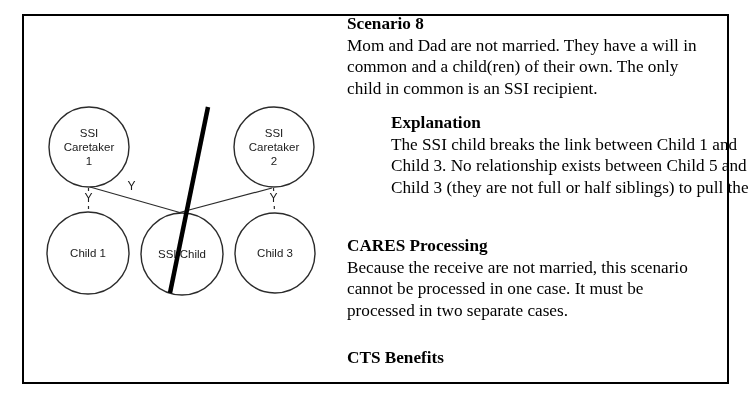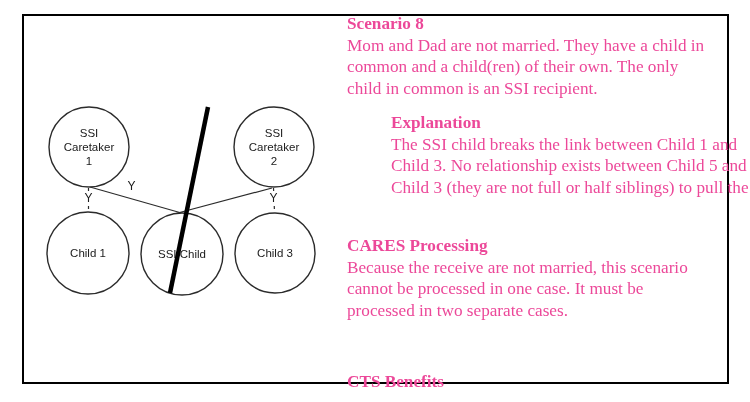--- a/index.html
+++ b/index.html
@@ -30,33 +30,33 @@
     top: 0;
     width: 750px;
     height: 402px;
   }
   .section {
     position: absolute;
     left: 347px;
     width: 384px;
     font-size: 17.2px;
     line-height: 21.5px;
-    color: #ec4899;
+    color: #000000;
   }
   .section .heading {
     font-weight: bold;
     white-space: nowrap;
   }
   .section .line {
     white-space: nowrap;
   }
   .sec-0 { top: 13px; }
   .sec-1 { top: 112px; margin-left: 44px; }
   .sec-2 { top: 235px; }
-  .sec-3 { top: 347px; margin-top: 24px; }
+  .sec-3 { top: 347px; }
 
   .node-label {
     font-family: "Liberation Sans", sans-serif;
     font-size: 11.5px;
     fill: #1a1a1a;
   }
   .rel-label {
     font-family: "Liberation Sans", sans-serif;
     font-size: 12px;
     fill: #1a1a1a;
@@ -100,21 +100,21 @@
 
     <text x="88" y="257" text-anchor="middle" class="node-label">Child 1</text>
     <text x="182" y="258" text-anchor="middle" class="node-label">SSI Child</text>
     <text x="275" y="257" text-anchor="middle" class="node-label">Child 3</text>
 
     <line x1="208" y1="107" x2="170" y2="293" stroke="#000000" stroke-width="4.5"></line>
   </svg>
 
   <div class="section sec-0">
     <div class="heading">Scenario 8</div>
-    <div class="line">Mom and Dad are not married. They have a child in</div>
+    <div class="line">Mom and Dad are not married. They have a will in</div>
     <div class="line">common and a child(ren) of their own. The only</div>
     <div class="line">child in common is an SSI recipient.</div>
   </div>
 
   <div class="section sec-1">
     <div class="heading">Explanation</div>
     <div class="line">The SSI child breaks the link between Child 1 and</div>
     <div class="line">Child 3. No relationship exists between Child 5 and</div>
     <div class="line">Child 3 (they are not full or half siblings) to pull the</div>
   </div>

